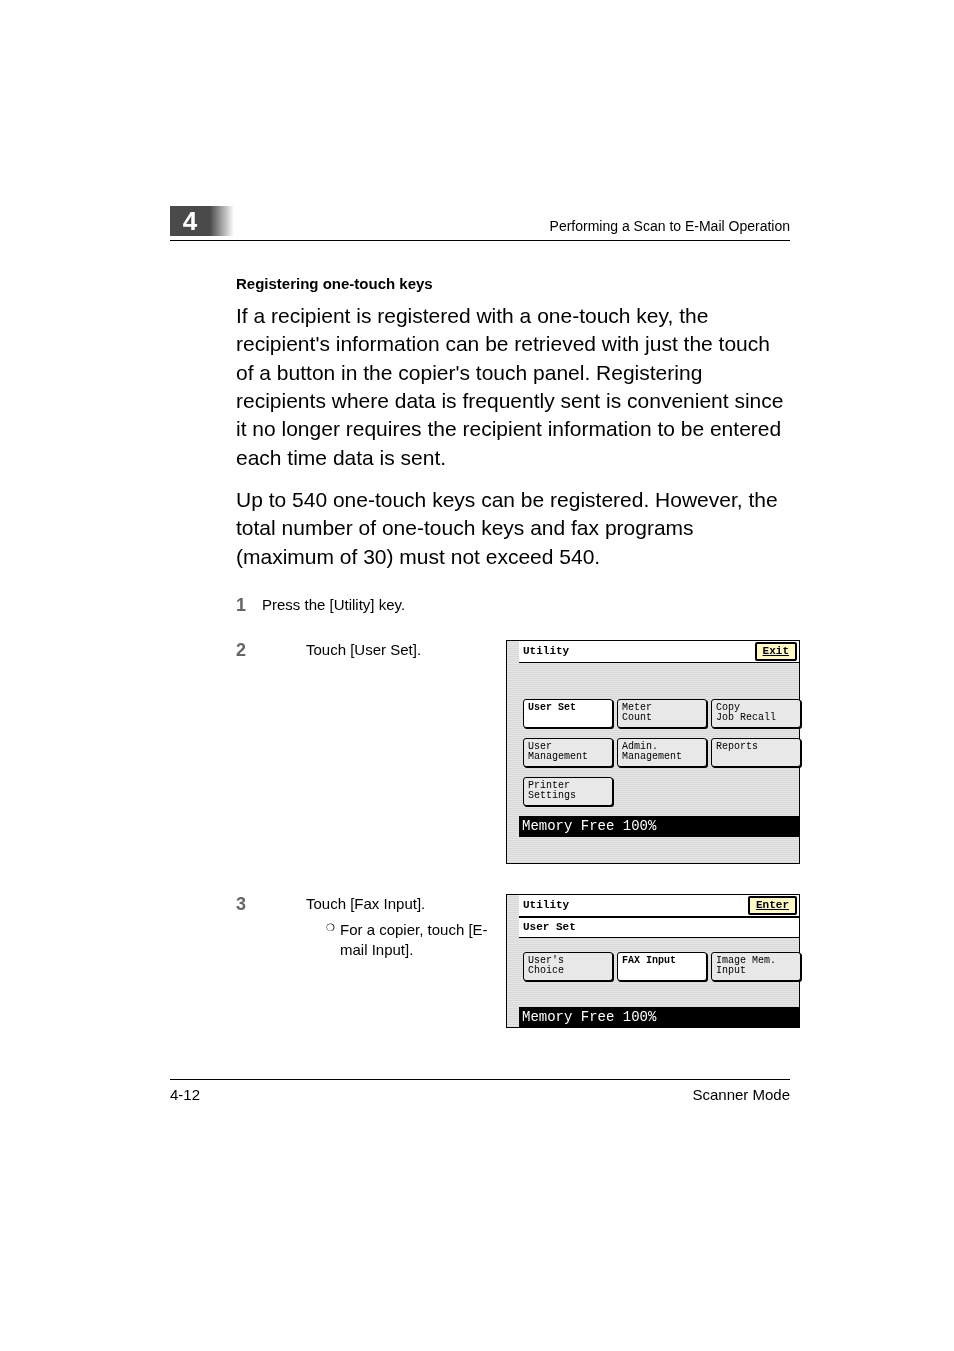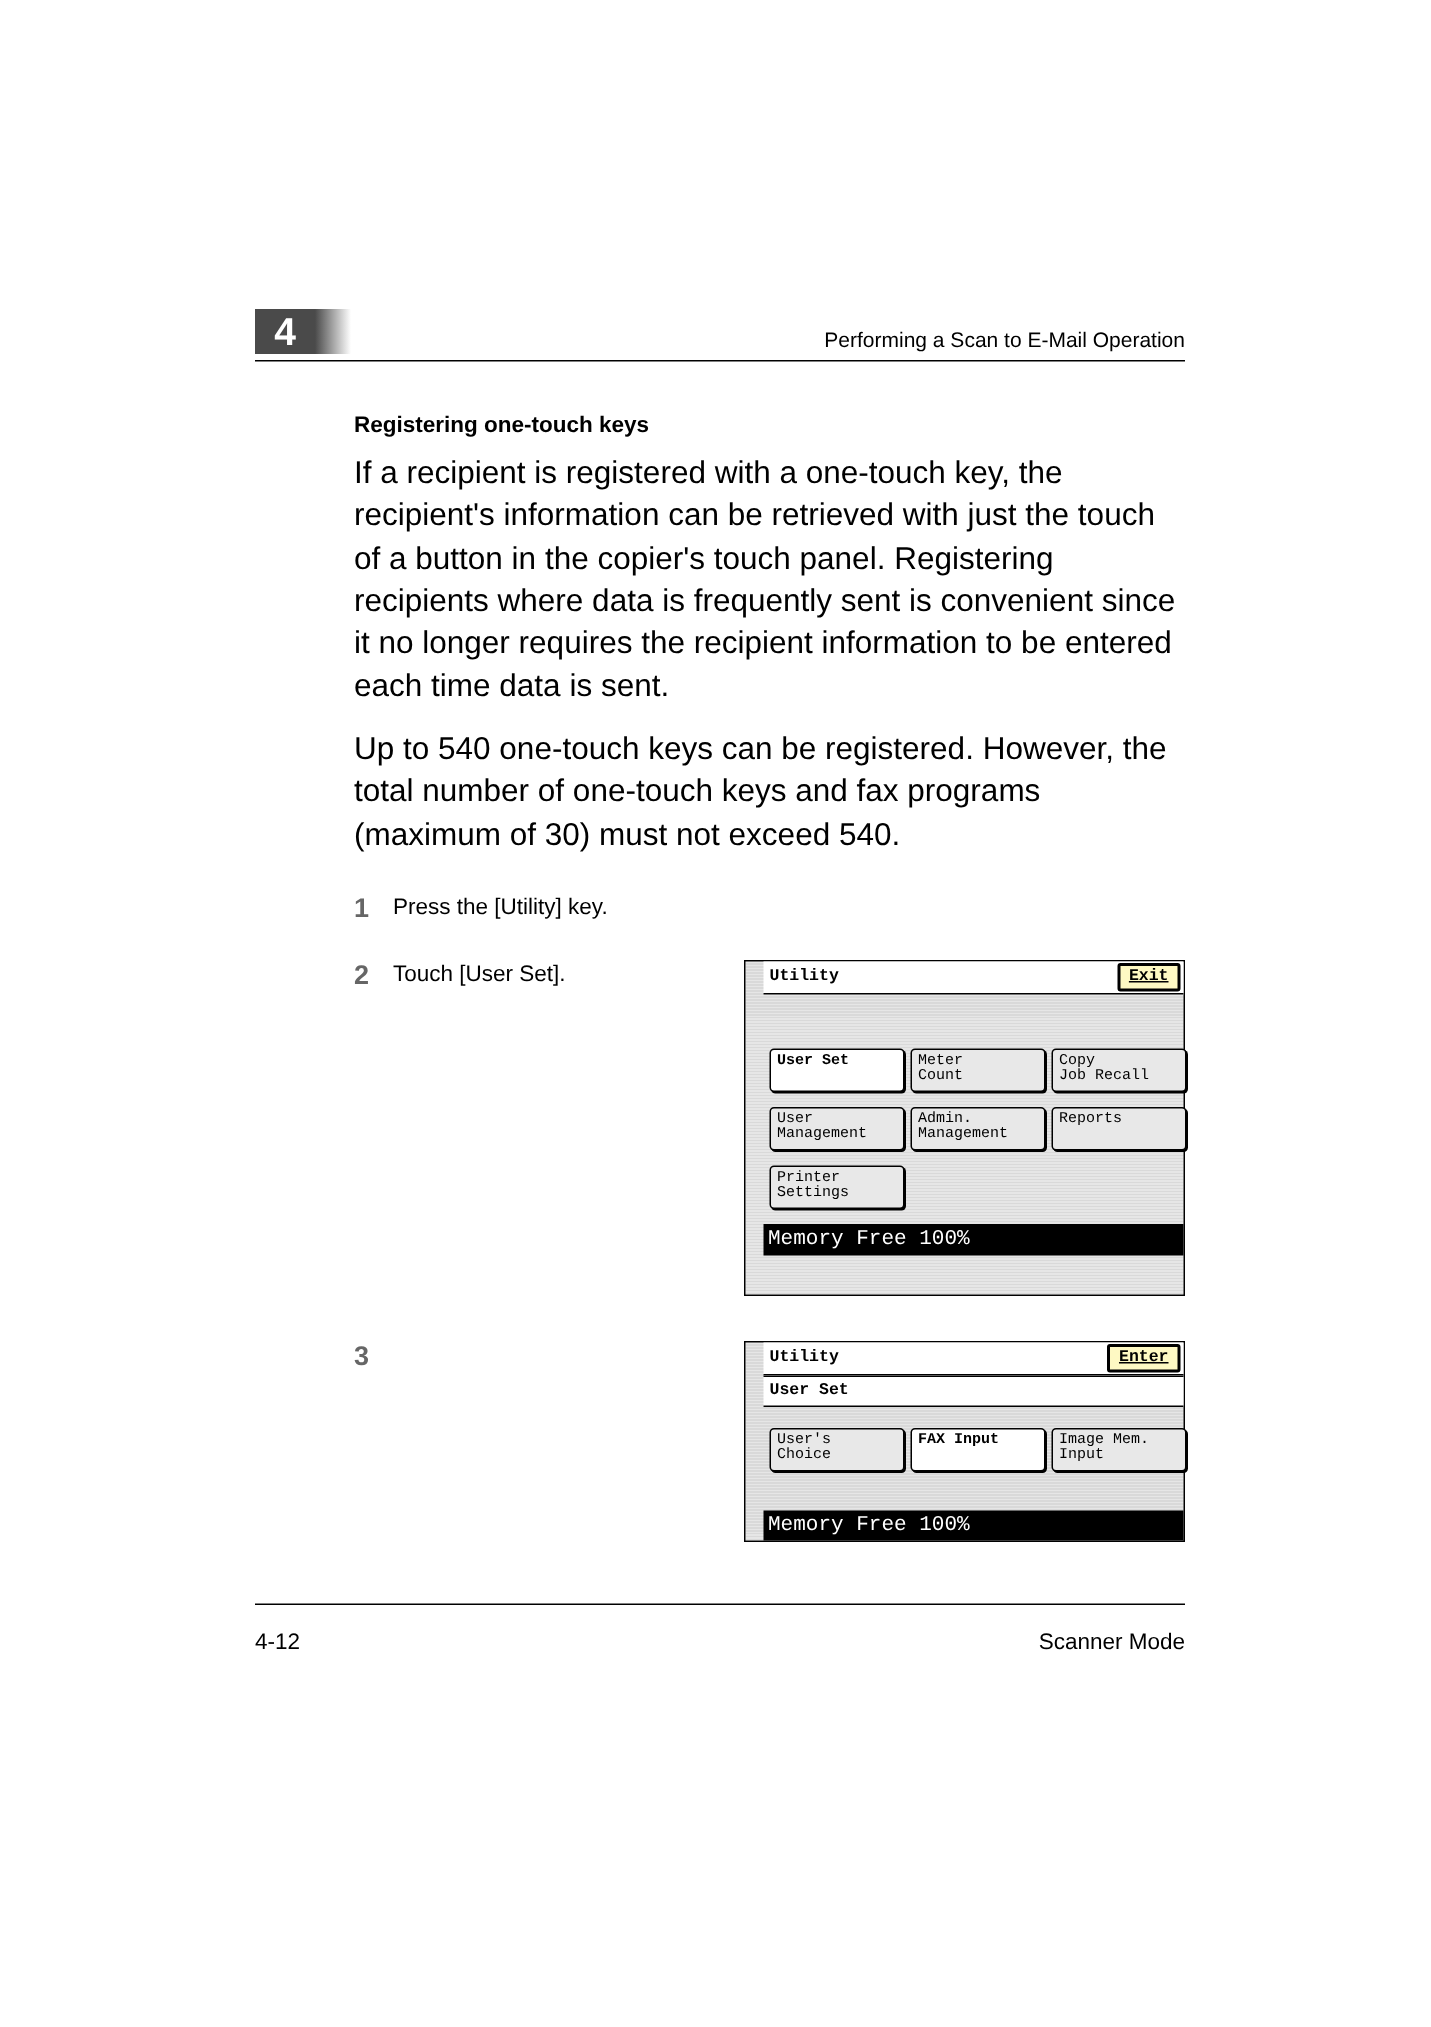--- a/index.html
+++ b/index.html
@@ -96,20 +96,21 @@
   }
   .sub-bullet .circ {
     width: 14px;
     flex-shrink: 0;
     font-size: 10px;
     line-height: 1.6;
   }
   .step-with-screen {
     display: flex;
     align-items: flex-start;
+    margin-left: 44px;
   }
   .step-text-col {
     width: 200px;
   }
   .screen-col {
     margin-left: auto;
     width: 290px;
   }
 
   
@@ -182,21 +183,21 @@
     margin: 0 -4px -4px -4px;
   }
   .status-bar.top-margin { margin-top: 26px; }
 
   .footer {
     position: absolute;
     left: 170px;
     bottom: 248px;
     width: 620px;
     border-top: 1px solid #000;
-    padding-top: 16px;
+    padding-top: 6px;
     font-size: 15px;
     display: flex;
   }
   .footer .right { margin-left: auto; }
 </style>
 </head>
 <body>
 
 <div class="page">
 
@@ -253,20 +254,27 @@
 Free 100%</div>
                 </div>
               </div>
             </div>
           </div>
         </li>
 
         <li>
           <div class="step-num">3</div>
           <div class="step-body step-with-screen">
+            <div class="step-text-col">
+              <div>Touch [Fax Input].</div>
+              <div class="sub-bullet">
+                <span class="circ">❍</span>
+                <span>For a copier, touch [E-mail Input].</span>
+              </div>
+            </div>
             <div class="screen-col">
               <div class="panel">
                 <div class="panel-header">
                   <span class="title">Utility</span>
                   <span class="hdr-btn">Enter</span>
                 </div>
                 <div class="panel-body">
                   <div class="sub-title-bar">User Set</div>
                   <div class="btn-row" style="margin-top:14px;">
                     <div class="pbtn">User's

